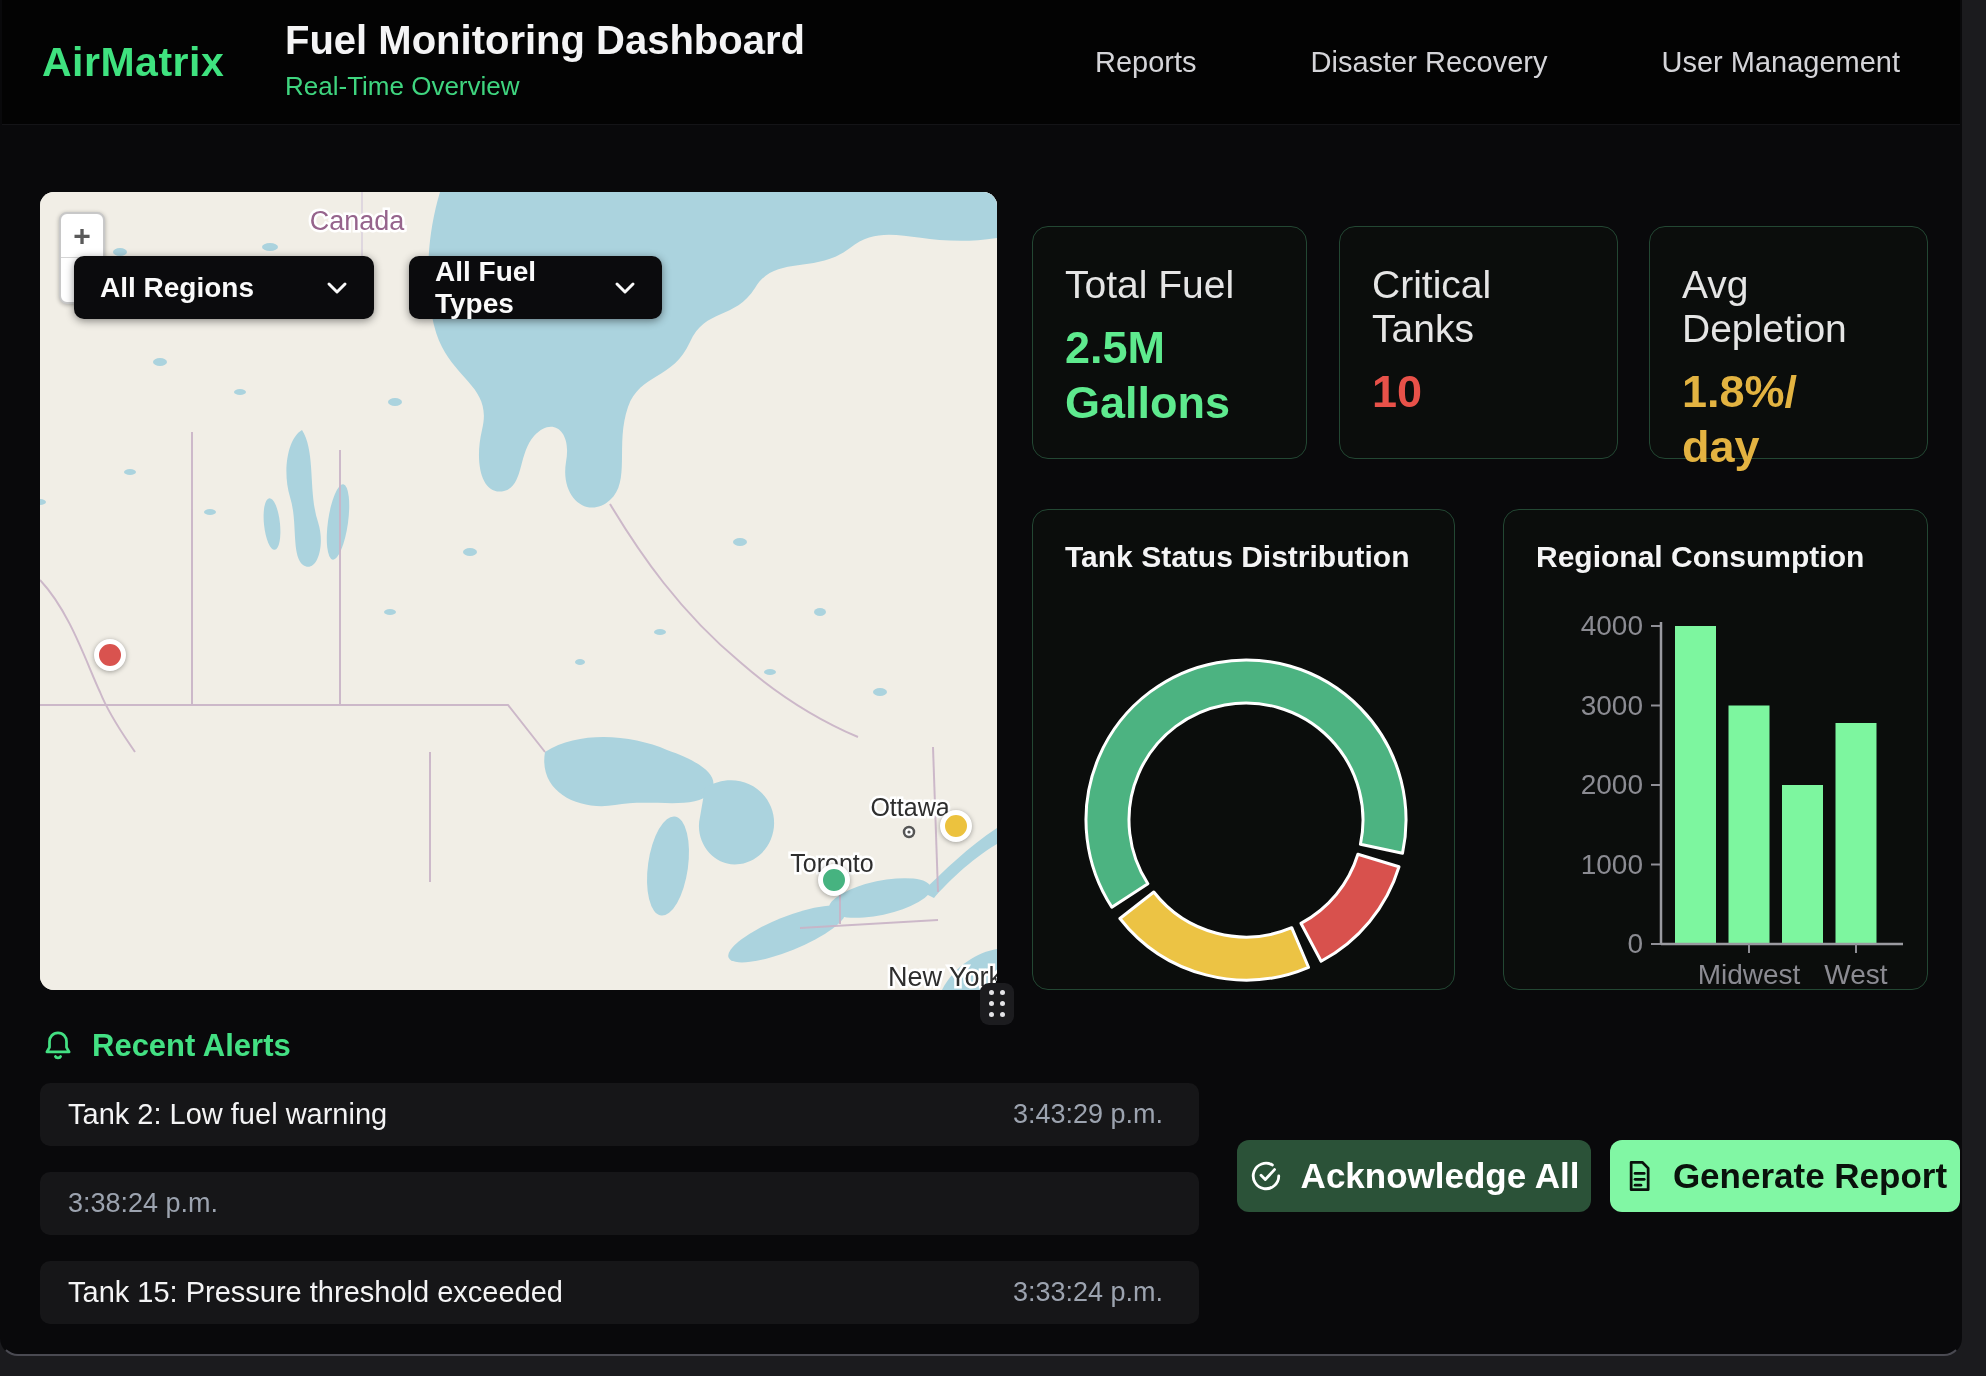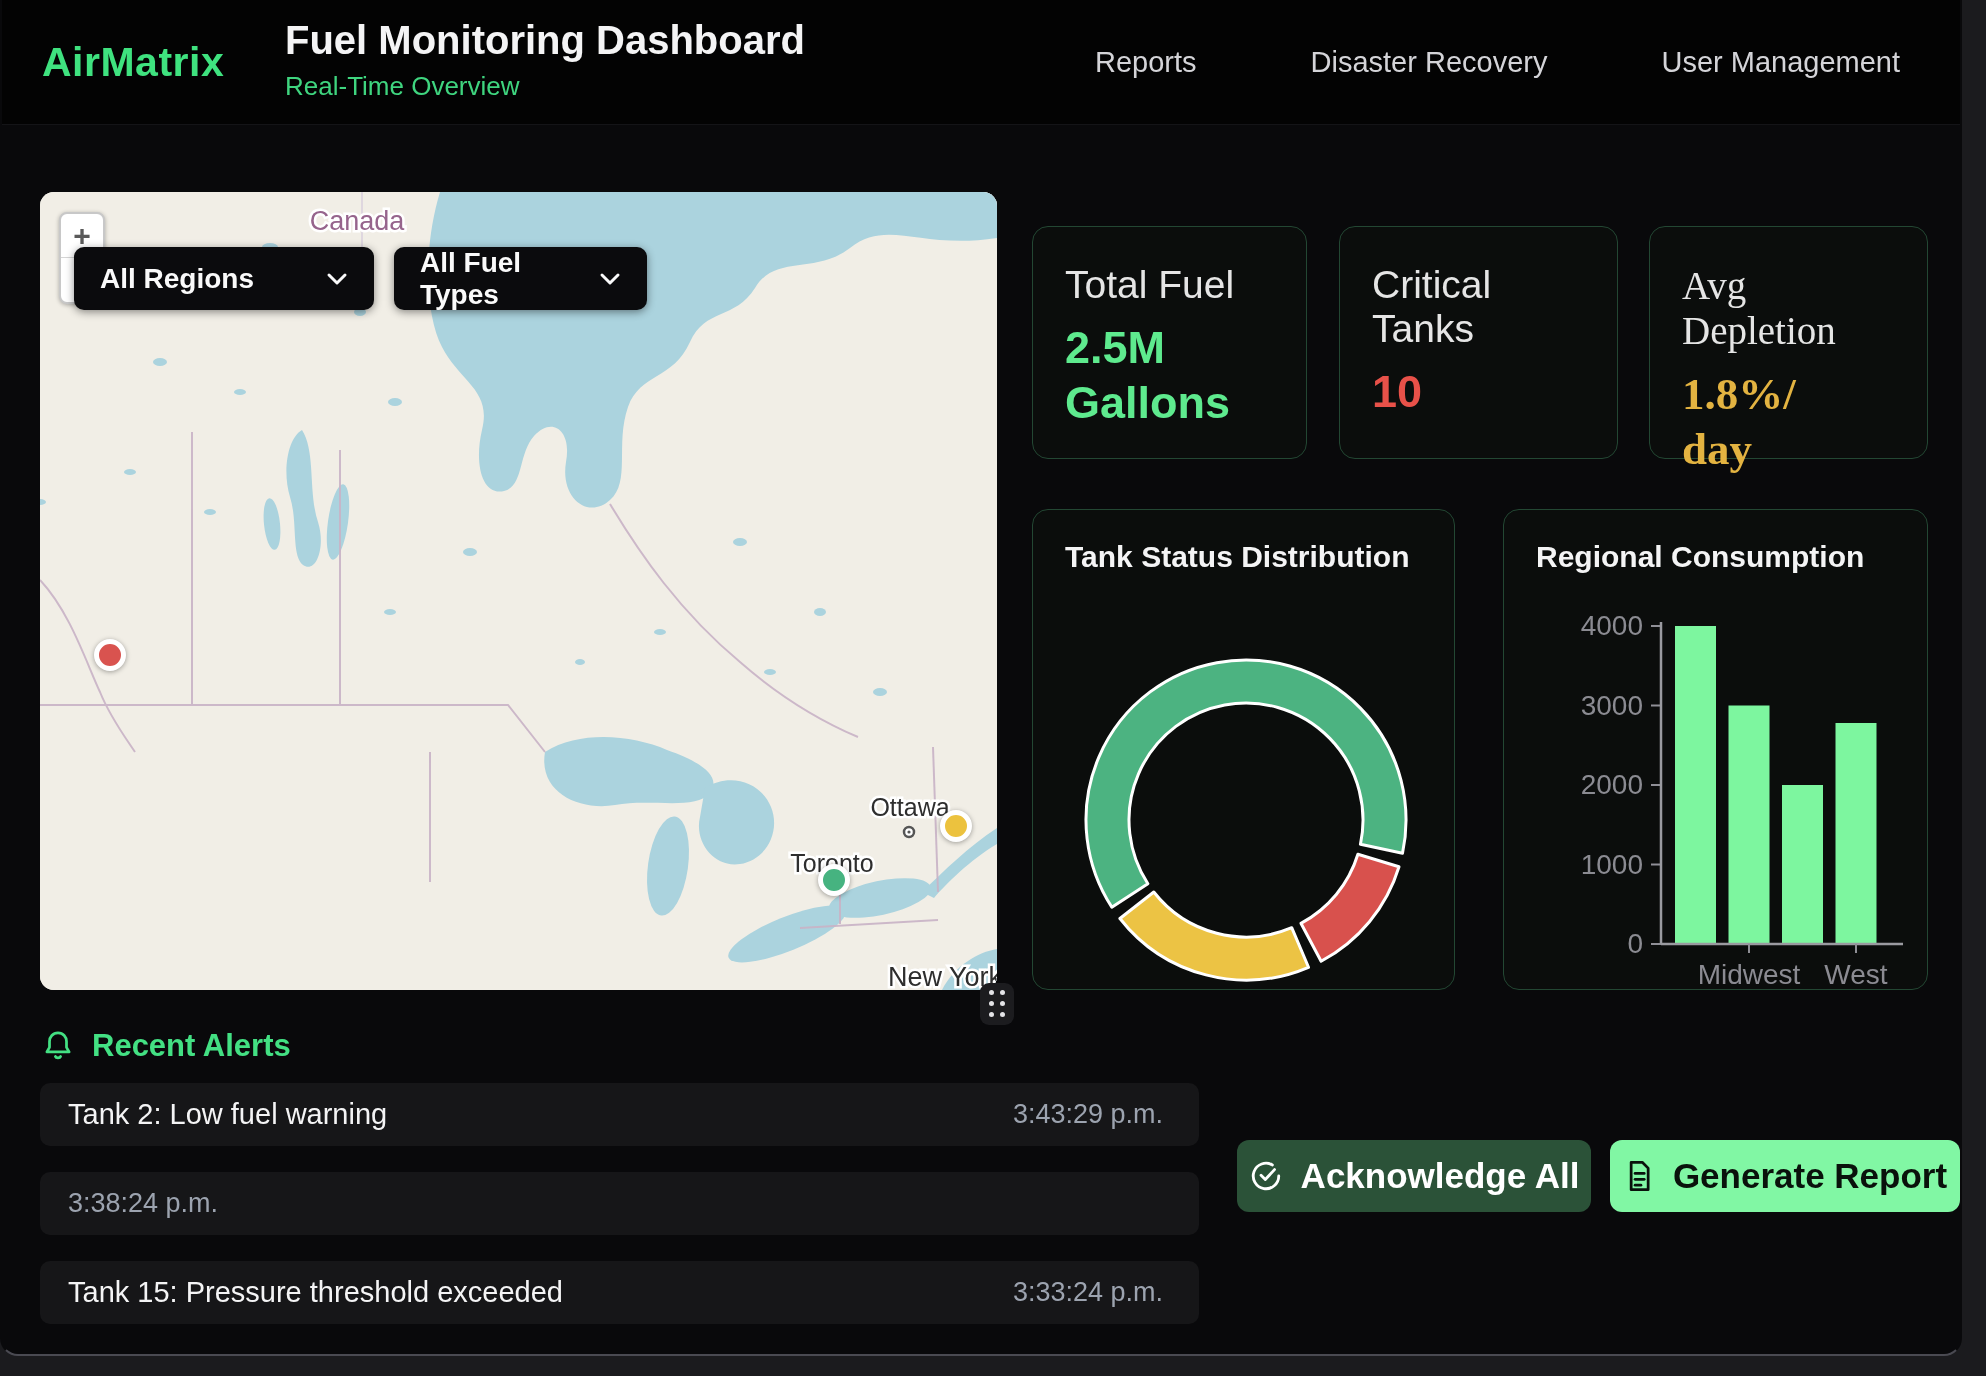--- a/index.html
+++ b/index.html
@@ -29,21 +29,21 @@
   .map-label { font-family:"Liberation Sans",sans-serif; paint-order:stroke; stroke:#ffffff; stroke-width:5px; }
   .city { fill:#2e2e2e; font-size:25px; }
   .country { fill:#96648c; font-size:27px; }
   .marker { position:absolute; width:32px; height:32px; border-radius:50%;
     border:5px solid #ffffff; box-shadow:0 1px 5px rgba(0,0,0,.35); }
   .zoomctl { position:absolute; left:19px; top:20px; width:46px; background:#ffffff;
     border:2px solid #c8c8c8; border-radius:8px; overflow:hidden; box-shadow:0 1px 4px rgba(0,0,0,.3); }
   .zoombtn { width:100%; height:44px; display:flex; align-items:center; justify-content:center;
     font-size:30px; font-weight:bold; color:#5a5a5a; cursor:pointer; }
   .zoombtn:first-child { border-bottom:1px solid #d5d5d5; }
-  .filters { position:absolute; left:34px; top:55px; display:flex; gap:20px; }
+  .filters { position:absolute; left:34px; top:64px; display:flex; gap:35px; }
   .filter { height:63px; background:#0b0b0d; border-radius:10px; color:#fafafa;
     font-size:28px; font-weight:bold; display:flex; align-items:center;
     padding:0 26px; justify-content:space-between; cursor:pointer; box-shadow:0 2px 8px rgba(0,0,0,.45); }
   .filter .chev { margin-left:22px; display:flex; }
   .handle { position:absolute; left:978px; top:983px; width:34px; height:42px; background:#1c1c1f;
     border-radius:9px; display:grid; grid-template-columns:repeat(2,6px); grid-template-rows:repeat(3,6px);
     gap:5px; place-content:center; }
   .handle i { width:5px; height:5px; border-radius:50%; background:#e4e4e7; }
 
   
@@ -198,21 +198,21 @@
   </div>
 
   <div class="stat-card" id="stat0" style="left:1030px; width:275px;">
     <div class="stat-label">Total Fuel</div>
     <div class="stat-value" style="color: rgb(94, 234, 142);">2.5M Gallons</div>
   </div>
   <div class="stat-card" id="stat1" style="left:1337px; width:279px;">
     <div class="stat-label">Critical Tanks</div>
     <div class="stat-value" style="color: rgb(232, 81, 73);">10</div>
   </div>
-  <div class="stat-card" id="stat2" style="left:1647px; width:279px;font-family:Liberation Serif, serif;">
+  <div class="stat-card" id="stat2" style="left:1647px; width:279px;">
     <div class="stat-label">Avg Depletion</div>
     <div class="stat-value" style="color: rgb(227, 179, 65);">1.8%/day</div>
   </div>
 
   <div class="chart-card" style="left:1030px; width:423px;">
     <div class="chart-title">Tank Status Distribution</div>
     <svg id="donut-svg" width="423" height="481" viewBox="0 0 423 481">
         <path d="M78.81270912873214 397.14224560240433 A160 160 0 1 1 369.5036161174089 343.26587053084137 L327.4432692858553 334.3256678256777 A117 117 0 1 0 114.87554355038537 373.72276709675816 Z" fill="#4cb381" stroke="#ffffff" stroke-width="3" stroke-linejoin="round"></path>
         <path d="M366.0087609540857 356.77947275563787 A160 160 0 0 1 288.11545004574253 451.2716148574283 L267.92817284594923 413.30486836449444 A117 117 0 0 0 324.8876564476751 344.2074894525602 Z" fill="#d8514d" stroke="#ffffff" stroke-width="3" stroke-linejoin="round"></path>
         <path d="M275.5169805582838 457.2807765523904 A160 160 0 0 1 86.9182794229245 408.50583605210534 L120.80274182801354 382.03239261310205 A117 117 0 0 0 258.7155420332451 417.6990678539355 Z" fill="#ecc344" stroke="#ffffff" stroke-width="3" stroke-linejoin="round"></path>

